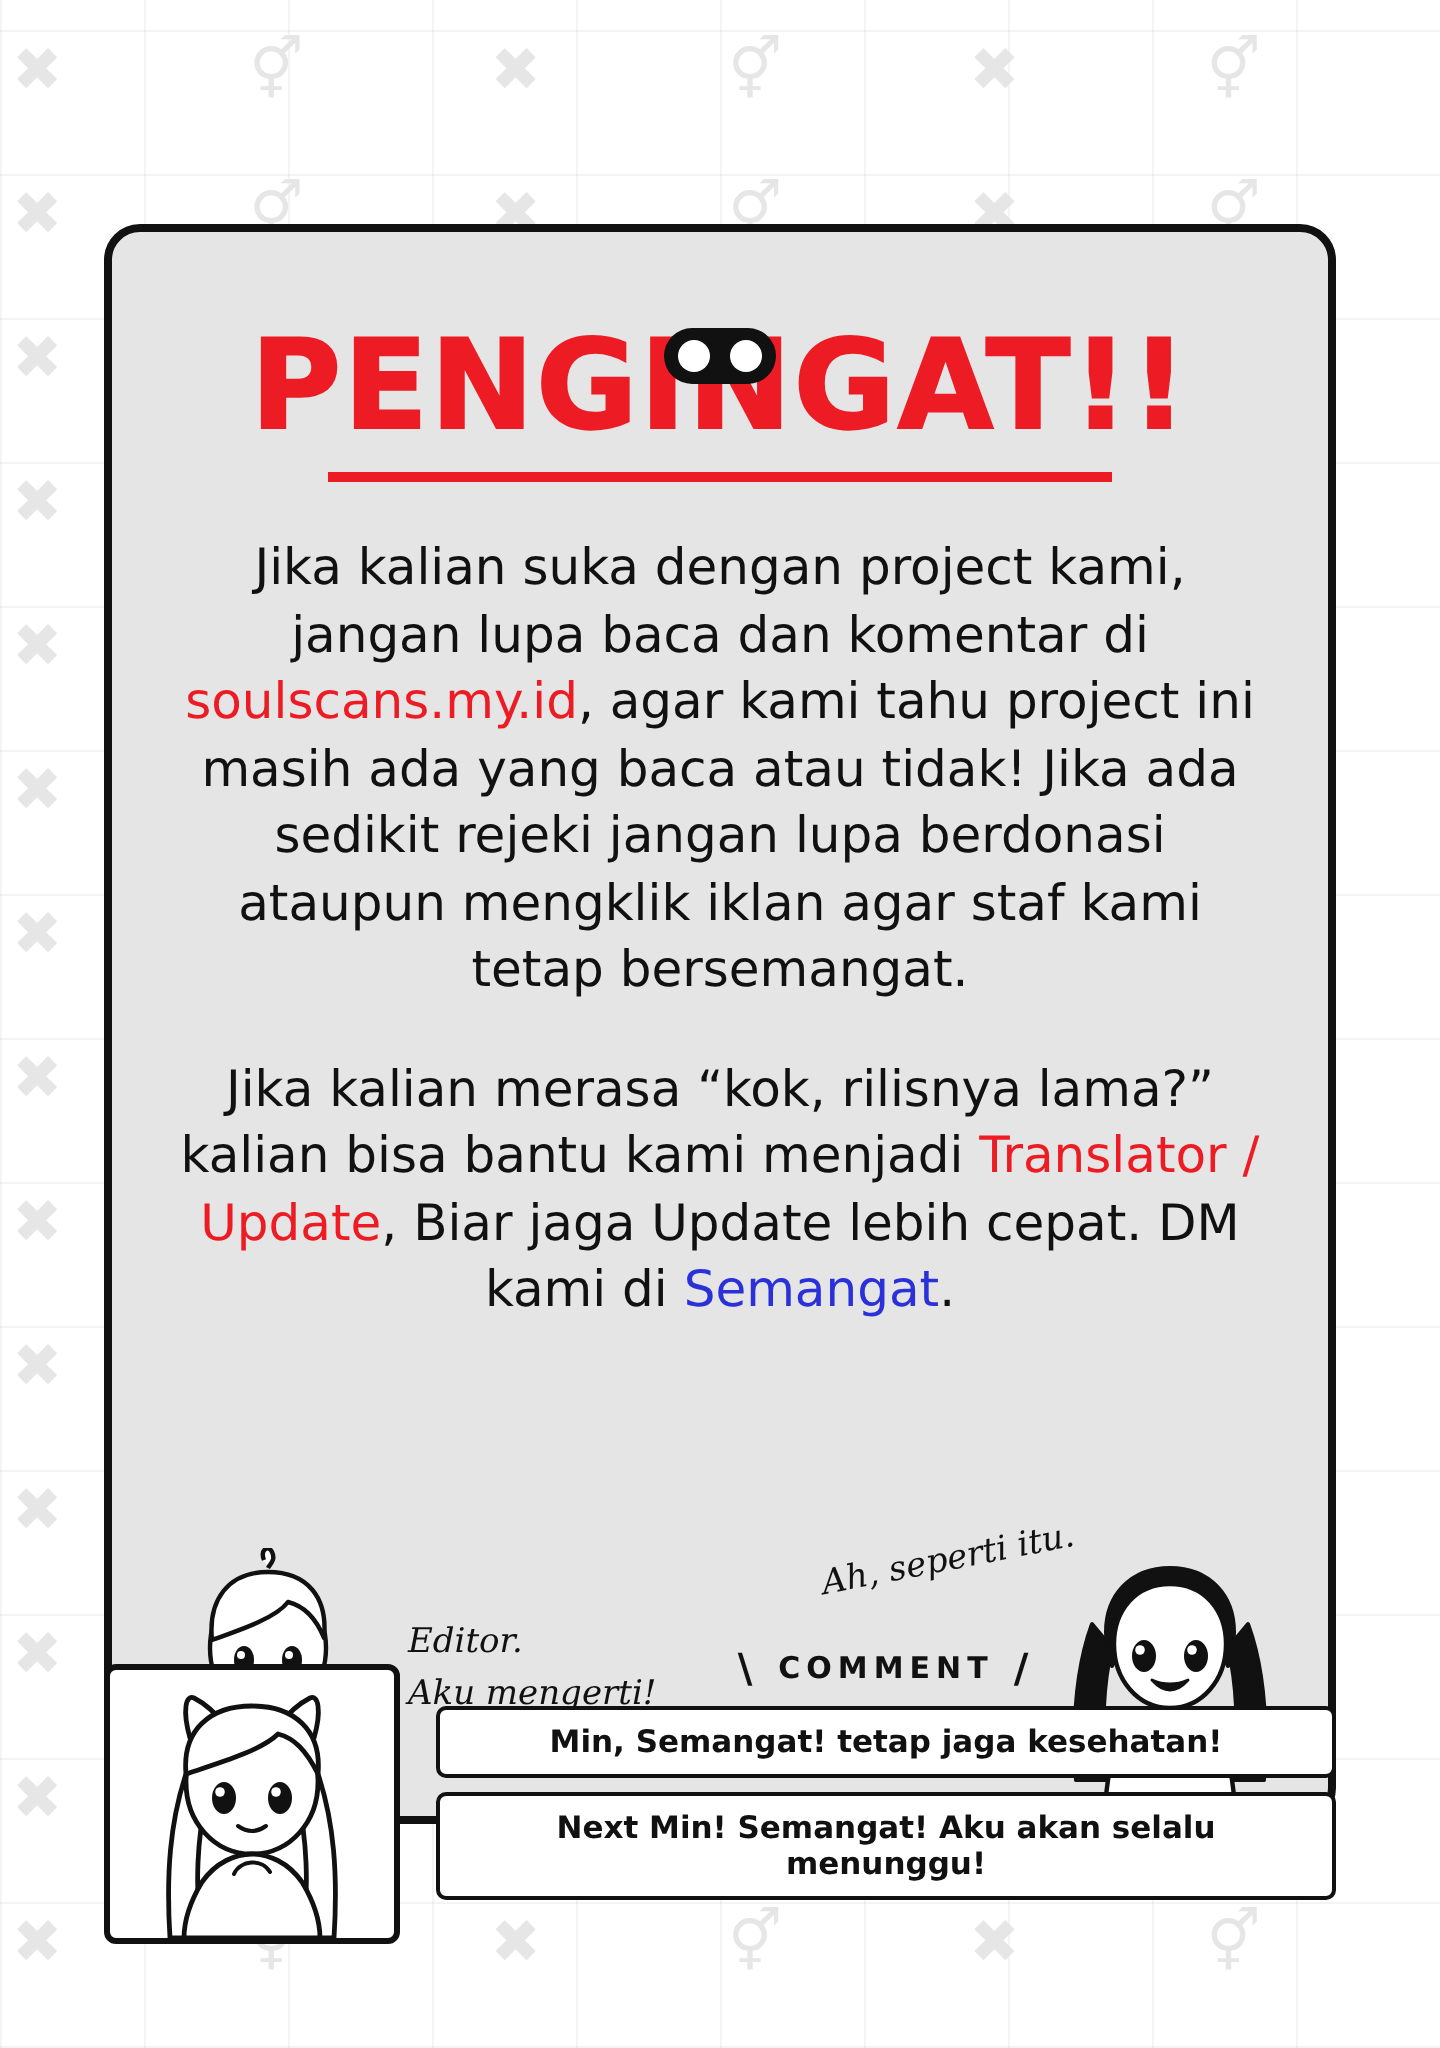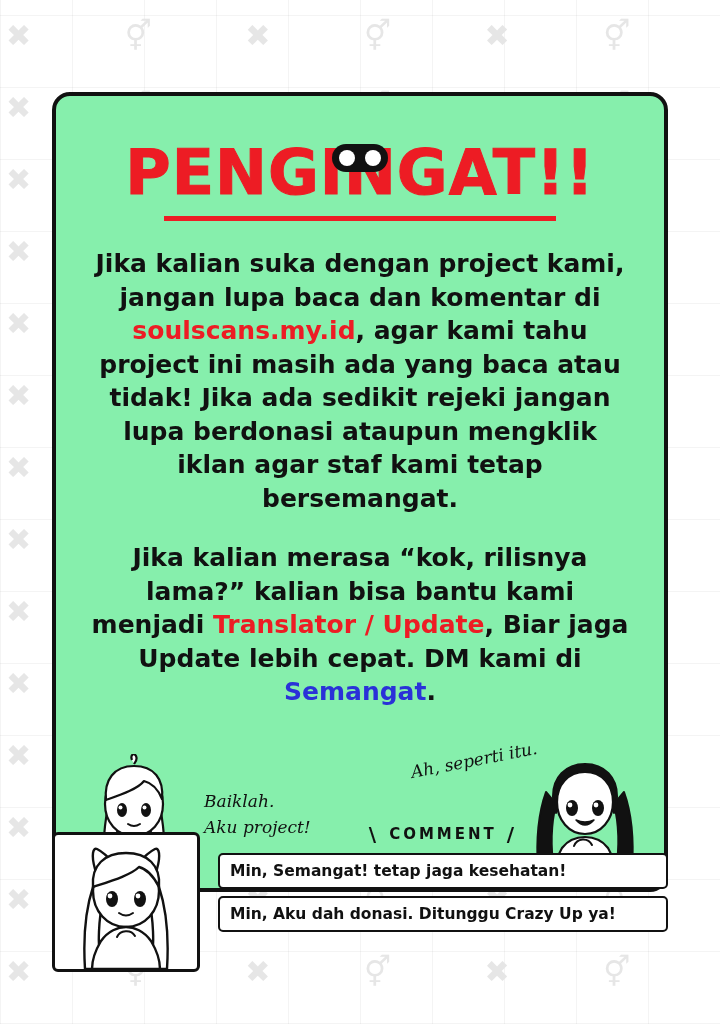--- a/index.html
+++ b/index.html
@@ -38,24 +38,24 @@
     overflow: hidden;
     white-space: pre-wrap;
     word-break: break-all;
     padding-left: 6px;
   }
 
   
   .notice-card {
     position: absolute;
     left: 52px;
-    top: 92px;
+    top: 112px;
     width: 616px;
     height: 800px;
-    background: #86efac;
+    background: #e5e5e5;
     border: 4px solid #111111;
     border-radius: 18px;
     box-sizing: border-box;
     z-index: 2;
   }
   .card-notch {
     position: absolute;
     left: 50%;
     top: 48px;
     transform: translateX(-50%);
@@ -94,21 +94,21 @@
     height: 5px;
     background: #ed1c24;
     margin: 12px auto 0 auto;
   }
 
   .body-text {
     margin: 26px 34px 0 34px;
     text-align: center;
     color: #111111;
     font-family: "DejaVu Sans", sans-serif;
-    font-weight: 700;
+    font-weight: 400;
     font-size: 25px;
     line-height: 1.34;
   }
   .body-text .red { color: #ed1c24; }
   .body-text .blue { color: #2a31d8; }
   .para-2 { margin-top: 26px; }
 
   
   .char-left {
     position: absolute;
@@ -196,20 +196,21 @@
   .comment-item {
     border: 2px solid #111111;
     border-radius: 5px;
     background: #ffffff;
     padding: 7px 10px;
     margin-bottom: 7px;
     font-family: "DejaVu Sans", sans-serif;
     font-weight: 700;
     font-size: 15.5px;
     color: #111111;
+    text-align: center;
   }
 </style>
 </head>
 <body>
 
 <div class="bg-pattern"></div>
 <div class="bg-glyphs">✖ ⚥ ✖ ⚥ ✖ ⚥ ✖ ⚥ ✖ ⚥ ✖ ⚥ ✖ ⚥ ✖ ⚥ ✖ ⚥ ✖ ⚥ ✖ ⚥ ✖ ⚥ ✖ ⚥ ✖ ⚥ ✖ ⚥ ✖ ⚥ ✖ ⚥ ✖ ⚥ ✖ ⚥ ✖ ⚥ ✖ ⚥ ✖ ⚥ ✖ ⚥ ✖ ⚥ ✖ ⚥ ✖ ⚥ ✖ ⚥ ✖ ⚥ ✖ ⚥ ✖ ⚥ ✖ ⚥ ✖ ⚥ ✖ ⚥ ✖ ⚥ ✖ ⚥ ✖ ⚥ ✖ ⚥ ✖ ⚥ ✖ ⚥ ✖ ⚥ ✖ ⚥ ✖ ⚥ ✖ ⚥ ✖ ⚥ ✖ ⚥ ✖ ⚥ ✖ ⚥ ✖ ⚥ ✖ ⚥ ✖ ⚥ ✖ ⚥ ✖ ⚥ ✖ ⚥ ✖ ⚥ ✖ ⚥ ✖ ⚥ ✖ ⚥ ✖ ⚥ ✖ ⚥ ✖ ⚥ ✖ ⚥ ✖ ⚥ ✖ ⚥ ✖ ⚥ ✖ ⚥ ✖ ⚥ ✖ ⚥ ✖ ⚥ ✖ ⚥ ✖ ⚥ ✖ ⚥ ✖ ⚥ ✖ ⚥ ✖ ⚥ ✖ ⚥ ✖ ⚥ ✖ ⚥ ✖ ⚥ ✖ ⚥ ✖ ⚥ ✖ ⚥ ✖ ⚥ ✖ ⚥ ✖ ⚥ ✖ ⚥ ✖ ⚥ ✖ ⚥ ✖ ⚥ ✖ ⚥ ✖ ⚥ ✖ ⚥ ✖ ⚥ ✖ ⚥ ✖ ⚥ ✖ ⚥ ✖ ⚥ ✖ ⚥ ✖ ⚥ ✖ ⚥ ✖ ⚥ ✖ ⚥ ✖ ⚥ ✖ ⚥ ✖ ⚥ ✖ ⚥ ✖ ⚥ ✖ ⚥ ✖ ⚥ ✖ ⚥ ✖ ⚥ ✖ ⚥ ✖ ⚥ ✖ ⚥ ✖ ⚥ ✖ ⚥ ✖ ⚥ ✖ ⚥ ✖ ⚥ ✖ ⚥ ✖ ⚥ ✖ ⚥ ✖ ⚥ ✖ ⚥ ✖ ⚥ ✖ ⚥ ✖ ⚥ ✖ ⚥ ✖ ⚥ ✖ ⚥ ✖ ⚥ ✖ ⚥ ✖ ⚥ ✖ ⚥ ✖ ⚥ ✖ ⚥ ✖ ⚥ ✖ ⚥ ✖ ⚥ ✖ ⚥ ✖ ⚥ ✖ ⚥ ✖ ⚥ ✖ ⚥ ✖ ⚥ ✖ ⚥ ✖ ⚥ ✖ ⚥ ✖ ⚥ ✖ ⚥ ✖ ⚥ ✖ ⚥ ✖ ⚥ ✖ ⚥ ✖ ⚥ ✖ ⚥ ✖ ⚥ ✖ ⚥ ✖ ⚥ ✖ ⚥ ✖ ⚥ ✖ ⚥ ✖ ⚥ ✖ ⚥ ✖ ⚥ ✖ ⚥ ✖ ⚥ ✖ ⚥ ✖ ⚥ ✖ ⚥ ✖ ⚥ ✖ ⚥ ✖ ⚥ ✖ ⚥ ✖ ⚥ ✖ ⚥ ✖ ⚥ ✖ ⚥ ✖ ⚥ ✖ ⚥ ✖ ⚥ ✖ ⚥ ✖ ⚥ ✖ ⚥ ✖ ⚥ ✖ ⚥ ✖ ⚥ ✖ ⚥ ✖ ⚥ ✖ ⚥ ✖ ⚥ ✖ ⚥ ✖ ⚥ ✖ ⚥ ✖ ⚥ ✖ ⚥ ✖ ⚥ ✖ ⚥ ✖ ⚥ ✖ ⚥ ✖ ⚥ ✖ ⚥ ✖ ⚥ ✖ ⚥ ✖ ⚥ ✖ ⚥ ✖ ⚥ ✖ ⚥ ✖ ⚥ ✖ ⚥ ✖ ⚥ ✖ ⚥ ✖ ⚥ ✖ ⚥ ✖ ⚥ ✖ ⚥ ✖ ⚥ ✖ ⚥ ✖ ⚥ ✖ ⚥ ✖ ⚥ ✖ ⚥ ✖ ⚥ ✖ ⚥ ✖ ⚥ ✖ ⚥ ✖ ⚥ ✖ ⚥ ✖ ⚥ ✖ ⚥ ✖ ⚥ ✖ ⚥ ✖ ⚥ ✖ ⚥ ✖ ⚥ ✖ ⚥ ✖ ⚥ ✖ ⚥ ✖ ⚥ ✖ ⚥ ✖ ⚥ ✖ ⚥ ✖ ⚥ ✖ ⚥ ✖ ⚥ ✖ ⚥ ✖ ⚥ ✖ ⚥ ✖ ⚥ ✖ ⚥ ✖ ⚥ ✖ ⚥ ✖ ⚥ ✖ ⚥ ✖ ⚥ ✖ ⚥ ✖ ⚥ ✖ ⚥ ✖ ⚥ ✖ ⚥ ✖ ⚥ ✖ ⚥ ✖ ⚥ ✖ ⚥ ✖ ⚥ ✖ ⚥ ✖ ⚥ ✖ ⚥ ✖ ⚥ ✖ ⚥ ✖ ⚥ ✖ ⚥ ✖ ⚥ ✖ ⚥ ✖ ⚥ ✖ ⚥ ✖ ⚥ ✖ ⚥ ✖ ⚥ ✖ ⚥ ✖ ⚥ ✖ ⚥ ✖ ⚥ ✖ ⚥ ✖ ⚥ ✖ ⚥ ✖ ⚥ ✖ ⚥ ✖ ⚥ ✖ ⚥ ✖ ⚥ ✖ ⚥ ✖ ⚥ ✖ ⚥ ✖ ⚥ ✖ ⚥ ✖ ⚥ ✖ ⚥ ✖ ⚥ ✖ ⚥ ✖ ⚥ ✖ ⚥ ✖ ⚥ ✖ ⚥ ✖ ⚥ ✖ ⚥ ✖ ⚥ ✖ ⚥ ✖ ⚥ ✖ ⚥ ✖ ⚥ ✖ ⚥ ✖ ⚥ ✖ ⚥ ✖ ⚥ ✖ ⚥ ✖ ⚥ ✖ ⚥ ✖ ⚥ ✖ ⚥ ✖ ⚥ ✖ ⚥ ✖ ⚥ ✖ ⚥ ✖ ⚥ ✖ ⚥ ✖ ⚥ ✖ ⚥ ✖ ⚥ ✖ ⚥ ✖ ⚥ ✖ ⚥ ✖ ⚥ ✖ ⚥ ✖ ⚥ ✖ ⚥ ✖ ⚥ ✖ ⚥ ✖ ⚥ ✖ ⚥ ✖ ⚥ ✖ ⚥ ✖ ⚥ ✖ ⚥ ✖ ⚥ ✖ ⚥ ✖ ⚥ ✖ ⚥ ✖ ⚥ ✖ ⚥ ✖ ⚥ ✖ ⚥ ✖ ⚥ ✖ ⚥ ✖ ⚥ ✖ ⚥ ✖ ⚥ ✖ ⚥ ✖ ⚥ ✖ ⚥ ✖ ⚥ ✖ ⚥ ✖ ⚥ ✖ ⚥ ✖ ⚥ ✖ ⚥ ✖ ⚥ ✖ ⚥ ✖ ⚥ ✖ ⚥ ✖ ⚥ ✖ ⚥ ✖ ⚥ ✖ ⚥ ✖ ⚥ ✖ ⚥ ✖ ⚥ ✖ ⚥ ✖ ⚥ ✖ ⚥ ✖ ⚥ ✖ ⚥ ✖ ⚥ ✖ ⚥ ✖ ⚥ ✖ ⚥ ✖ ⚥ ✖ ⚥ ✖ ⚥ ✖ ⚥ ✖ ⚥ ✖ ⚥ ✖ ⚥ ✖ ⚥ ✖ ⚥ ✖ ⚥ ✖ ⚥ ✖ ⚥ ✖ ⚥ ✖ ⚥ ✖ ⚥ ✖ ⚥ ✖ ⚥ ✖ ⚥ ✖ ⚥ ✖ ⚥ ✖ ⚥ ✖ ⚥ ✖ ⚥ ✖ ⚥ ✖ ⚥ ✖ ⚥ ✖ ⚥ ✖ ⚥ ✖ ⚥ ✖ ⚥ ✖ ⚥ ✖ ⚥ ✖ ⚥ ✖ ⚥ ✖ ⚥ ✖ ⚥ ✖ ⚥ ✖ ⚥ ✖ ⚥ ✖ ⚥ ✖ ⚥ ✖ ⚥ ✖ ⚥ ✖ ⚥ ✖ ⚥ ✖ ⚥ ✖ ⚥ ✖ ⚥ ✖ ⚥ ✖ ⚥ ✖ ⚥ ✖ ⚥ ✖ ⚥ ✖ ⚥ ✖ ⚥ ✖ ⚥ ✖ ⚥ ✖ ⚥ ✖ ⚥ ✖ ⚥ ✖ ⚥ ✖ ⚥ ✖ ⚥ ✖ ⚥ ✖ ⚥ ✖ ⚥ ✖ ⚥ ✖ ⚥ ✖ ⚥ ✖ ⚥ ✖ ⚥ ✖ ⚥ ✖ ⚥ ✖ ⚥ ✖ ⚥ ✖ ⚥ ✖ ⚥ ✖ ⚥ ✖ ⚥ ✖ ⚥ ✖ ⚥ ✖ ⚥ ✖ ⚥ ✖ ⚥ ✖ ⚥ ✖ ⚥ ✖ ⚥ ✖ ⚥ ✖ ⚥ ✖ ⚥ ✖ ⚥ ✖ ⚥ ✖ ⚥ ✖ ⚥ ✖ ⚥ ✖ ⚥ ✖ ⚥ ✖ ⚥ ✖ ⚥ ✖ ⚥ ✖ ⚥ ✖ ⚥ ✖ ⚥ ✖ ⚥ ✖ ⚥ ✖ ⚥ ✖ ⚥ ✖ ⚥ ✖ ⚥ ✖ ⚥ ✖ ⚥ ✖ ⚥ ✖ ⚥ ✖ ⚥ ✖ ⚥ ✖ ⚥ ✖ ⚥ ✖ ⚥ ✖ ⚥ ✖ ⚥ ✖ ⚥ ✖ ⚥ ✖ ⚥ ✖ ⚥ ✖ ⚥ ✖ ⚥ ✖ ⚥ ✖ ⚥ ✖ ⚥ ✖ ⚥ ✖ ⚥ ✖ ⚥ ✖ ⚥ ✖ ⚥ ✖ ⚥ ✖ ⚥ ✖ ⚥ ✖ ⚥ ✖ ⚥ ✖ ⚥ ✖ ⚥ ✖ ⚥ ✖ ⚥ ✖ ⚥ ✖ ⚥ ✖ ⚥ ✖ ⚥ ✖ ⚥ ✖ ⚥ ✖ ⚥ ✖ ⚥ ✖ ⚥ ✖ ⚥ ✖ ⚥ ✖ ⚥ ✖ ⚥ ✖ ⚥ ✖ ⚥ ✖ ⚥ ✖ ⚥ ✖ ⚥ ✖ ⚥ ✖ ⚥ ✖ ⚥ ✖ ⚥ ✖ ⚥ ✖ ⚥ ✖ ⚥ ✖ ⚥ ✖ ⚥ ✖ ⚥ ✖ ⚥ ✖ ⚥ ✖ ⚥ ✖ ⚥ ✖ ⚥ ✖ ⚥ ✖ ⚥ ✖ ⚥ ✖ ⚥ ✖ ⚥ ✖ ⚥ ✖ ⚥ ✖ ⚥ ✖ ⚥ ✖ ⚥ ✖ ⚥ ✖ ⚥ ✖ ⚥ ✖ ⚥ ✖ ⚥ ✖ ⚥ ✖ ⚥ ✖ ⚥ ✖ ⚥ ✖ ⚥ ✖ ⚥ ✖ ⚥ ✖ ⚥ ✖ ⚥ ✖ ⚥ ✖ ⚥ ✖ ⚥ ✖ ⚥ ✖ ⚥ ✖ ⚥ ✖ ⚥ ✖ ⚥ ✖ ⚥ ✖ ⚥ ✖ ⚥ ✖ ⚥ ✖ ⚥ ✖ ⚥ ✖ ⚥ ✖ ⚥ ✖ ⚥ ✖ ⚥ ✖ ⚥ ✖ ⚥ ✖ ⚥ ✖ ⚥ ✖ ⚥ ✖ ⚥ ✖ ⚥ ✖ ⚥ ✖ ⚥ ✖ ⚥ ✖ ⚥ ✖ ⚥ ✖ ⚥ ✖ ⚥ ✖ ⚥ ✖ ⚥ ✖ ⚥ ✖ ⚥ ✖ ⚥ ✖ ⚥ ✖ ⚥ ✖ ⚥ ✖ ⚥ ✖ ⚥ ✖ ⚥ ✖ ⚥ ✖ ⚥ ✖ ⚥ ✖ ⚥ ✖ ⚥ ✖ ⚥ ✖ ⚥ ✖ ⚥ ✖ ⚥ ✖ ⚥ ✖ ⚥ ✖ ⚥ ✖ ⚥ ✖ ⚥ ✖ ⚥ ✖ ⚥ ✖ ⚥ ✖ ⚥ ✖ ⚥ ✖ ⚥ ✖ ⚥ ✖ ⚥ ✖ ⚥ ✖ ⚥ ✖ ⚥ ✖ ⚥ ✖ ⚥ ✖ ⚥ ✖ ⚥ ✖ ⚥ ✖ ⚥ ✖ ⚥ ✖ ⚥ ✖ ⚥ ✖ ⚥ ✖ ⚥ ✖ ⚥ ✖ ⚥ ✖ ⚥ ✖ ⚥ ✖ ⚥ ✖ ⚥ ✖ ⚥ ✖ ⚥ ✖ ⚥ ✖ ⚥ ✖ ⚥ ✖ ⚥ ✖ ⚥ ✖ ⚥ ✖ ⚥ ✖ ⚥ ✖ ⚥ ✖ ⚥ ✖ ⚥ ✖ ⚥ ✖ ⚥ ✖ ⚥ ✖ ⚥ ✖ ⚥ ✖ ⚥ ✖ ⚥ ✖ ⚥ ✖ ⚥ ✖ ⚥ ✖ ⚥ ✖ ⚥ ✖ ⚥ ✖ ⚥ ✖ ⚥ ✖ ⚥ ✖ ⚥ ✖ ⚥ ✖ ⚥ ✖ ⚥ ✖ ⚥ ✖ ⚥ ✖ ⚥ ✖ ⚥ ✖ ⚥ ✖ ⚥ ✖ ⚥ ✖ ⚥ ✖ ⚥ ✖ ⚥ ✖ ⚥ ✖ ⚥ ✖ ⚥ ✖ ⚥ ✖ ⚥ ✖ ⚥ ✖ ⚥ ✖ ⚥ ✖ ⚥ ✖ ⚥ ✖ ⚥ ✖ ⚥ ✖ ⚥ ✖ ⚥ ✖ ⚥ ✖ ⚥ ✖ ⚥ ✖ ⚥ ✖ ⚥ ✖ ⚥ ✖ ⚥ ✖ ⚥ ✖ ⚥ ✖ ⚥ ✖ ⚥ ✖ ⚥ ✖ ⚥ ✖ ⚥ ✖ ⚥ ✖ ⚥ ✖ ⚥ ✖ ⚥ ✖ ⚥ ✖ ⚥ ✖ ⚥ ✖ ⚥ ✖ ⚥ ✖ ⚥ ✖ ⚥ ✖ ⚥ ✖ ⚥ ✖ ⚥ ✖ ⚥ ✖ ⚥ ✖ ⚥ ✖ ⚥ ✖ ⚥ ✖ ⚥ ✖ ⚥ ✖ ⚥ ✖ ⚥ ✖ ⚥ ✖ ⚥ ✖ ⚥ ✖ ⚥ ✖ ⚥ ✖ ⚥ ✖ ⚥ ✖ ⚥ ✖ ⚥ ✖ ⚥ ✖ ⚥ ✖ ⚥ ✖ ⚥ ✖ ⚥ ✖ ⚥ ✖ ⚥ ✖ ⚥ ✖ ⚥ ✖ ⚥ ✖ ⚥ ✖ ⚥ ✖ ⚥ ✖ ⚥ ✖ ⚥ ✖ ⚥ ✖ ⚥ ✖ ⚥ ✖ ⚥ ✖ ⚥ ✖ ⚥ ✖ ⚥ ✖ ⚥ ✖ ⚥ ✖ ⚥ ✖ ⚥ ✖ ⚥ ✖ ⚥ ✖ ⚥ ✖ ⚥ ✖ ⚥ ✖ ⚥ ✖ ⚥ ✖ ⚥ ✖ ⚥ ✖ ⚥ ✖ ⚥ ✖ ⚥ ✖ ⚥ ✖ ⚥ ✖ ⚥ ✖ ⚥ ✖ ⚥ ✖ ⚥ ✖ ⚥ ✖ ⚥ ✖ ⚥ ✖ ⚥ ✖ ⚥ ✖ ⚥ ✖ ⚥ ✖ ⚥ ✖ ⚥ ✖ ⚥ ✖ ⚥ ✖ ⚥ ✖ ⚥ ✖ ⚥ ✖ ⚥ ✖ ⚥ ✖ ⚥ ✖ ⚥ ✖ ⚥ ✖ ⚥ ✖ ⚥ ✖ ⚥ ✖ ⚥ ✖ ⚥ ✖ ⚥ ✖ ⚥ ✖ ⚥ ✖ ⚥ ✖ ⚥ ✖ ⚥ ✖ ⚥ ✖ ⚥ ✖ ⚥ ✖ ⚥ ✖ ⚥ ✖ ⚥ ✖ ⚥ ✖ ⚥ ✖ ⚥ ✖ ⚥ ✖ ⚥ ✖ ⚥ ✖ ⚥ ✖ ⚥ ✖ ⚥ ✖ ⚥ ✖ ⚥ ✖ ⚥ ✖ ⚥ ✖ ⚥ ✖ ⚥ ✖ ⚥ ✖ ⚥ ✖ ⚥ ✖ ⚥ ✖ ⚥ ✖ ⚥ ✖ ⚥ ✖ ⚥ ✖ ⚥ ✖ ⚥ ✖ ⚥ ✖ ⚥ ✖ ⚥ ✖ ⚥ ✖ ⚥ ✖ ⚥ ✖ ⚥ ✖ ⚥ ✖ ⚥ ✖ ⚥ ✖ ⚥ ✖ ⚥ ✖ ⚥ ✖ ⚥ ✖ ⚥ ✖ ⚥ ✖ ⚥ ✖ ⚥ ✖ ⚥ ✖ ⚥ ✖ ⚥ ✖ ⚥ ✖ ⚥ ✖ ⚥ ✖ ⚥ ✖ ⚥ ✖ ⚥ ✖ ⚥ ✖ ⚥ ✖ ⚥ ✖ ⚥ ✖ ⚥ ✖ ⚥ ✖ ⚥ ✖ ⚥ ✖ ⚥ ✖ ⚥ ✖ ⚥ ✖ ⚥ ✖ ⚥ ✖ ⚥ ✖ ⚥ ✖ ⚥ ✖ ⚥ ✖ ⚥ ✖ ⚥ ✖ ⚥ ✖ ⚥ ✖ ⚥ ✖ ⚥ ✖ ⚥ ✖ ⚥ ✖ ⚥ ✖ ⚥ ✖ ⚥ ✖ ⚥ ✖ ⚥ ✖ ⚥ ✖ ⚥ ✖ ⚥ ✖ ⚥ ✖ ⚥ ✖ ⚥ ✖ ⚥ ✖ ⚥ ✖ ⚥ ✖ ⚥ ✖ ⚥ ✖ ⚥ ✖ ⚥ ✖ ⚥ ✖ ⚥ ✖ ⚥ ✖ ⚥ ✖ ⚥ ✖ ⚥ ✖ ⚥ ✖ ⚥ ✖ ⚥ ✖ ⚥ ✖ ⚥ ✖ ⚥ ✖ ⚥ ✖ ⚥ ✖ ⚥ ✖ ⚥ ✖ ⚥ ✖ ⚥ ✖ ⚥ ✖ ⚥ ✖ ⚥ ✖ ⚥ ✖ ⚥ ✖ ⚥ ✖ ⚥ ✖ ⚥ ✖ ⚥ ✖ ⚥ ✖ ⚥ ✖ ⚥ ✖ ⚥ ✖ ⚥ ✖ ⚥ ✖ ⚥ ✖ ⚥ ✖ ⚥ ✖ ⚥ ✖ ⚥ ✖ ⚥ ✖ ⚥ ✖ ⚥ ✖ ⚥ ✖ ⚥ ✖ ⚥ ✖ ⚥ ✖ ⚥ ✖ ⚥ ✖ ⚥ ✖ ⚥ ✖ ⚥ ✖ ⚥ ✖ ⚥ ✖ ⚥ ✖ ⚥ ✖ ⚥ ✖ ⚥ ✖ ⚥ ✖ ⚥ ✖ ⚥ ✖ ⚥ ✖ ⚥ ✖ ⚥ ✖ ⚥ ✖ ⚥ ✖ ⚥ ✖ ⚥ ✖ ⚥ ✖ ⚥ ✖ ⚥ ✖ ⚥ ✖ ⚥ ✖ ⚥ ✖ ⚥ ✖ ⚥ ✖ ⚥ ✖ ⚥ ✖ ⚥ ✖ ⚥ ✖ ⚥ ✖ ⚥ ✖ ⚥ ✖ ⚥ ✖ ⚥ ✖ ⚥ ✖ ⚥ ✖ ⚥ ✖ ⚥ ✖ ⚥ ✖ ⚥ ✖ ⚥ ✖ ⚥ ✖ ⚥ ✖ ⚥ ✖ ⚥ ✖ ⚥ ✖ ⚥ ✖ ⚥ ✖ ⚥ ✖ ⚥ ✖ ⚥ ✖ ⚥ ✖ ⚥ ✖ ⚥ ✖ ⚥ ✖ ⚥ ✖ ⚥ ✖ ⚥ ✖ ⚥ ✖ ⚥ ✖ ⚥ ✖ ⚥ ✖ ⚥ ✖ ⚥ ✖ ⚥ ✖ ⚥ ✖ ⚥ ✖ ⚥ ✖ ⚥ ✖ ⚥ ✖ ⚥ ✖ ⚥ ✖ ⚥ ✖ ⚥ ✖ ⚥ ✖ ⚥ ✖ ⚥ ✖ ⚥ ✖ ⚥ ✖ ⚥ ✖ ⚥ ✖ ⚥ ✖ ⚥ ✖ ⚥ ✖ ⚥ ✖ ⚥ ✖ ⚥ ✖ ⚥ ✖ ⚥ ✖ ⚥ ✖ ⚥ ✖ ⚥ ✖ ⚥ ✖ ⚥ ✖ ⚥ ✖ ⚥ ✖ ⚥ ✖ ⚥ ✖ ⚥ ✖ ⚥ ✖ ⚥ ✖ ⚥ ✖ ⚥ ✖ ⚥ ✖ ⚥ ✖ ⚥ ✖ ⚥ ✖ ⚥ ✖ ⚥ ✖ ⚥ ✖ ⚥ ✖ ⚥ ✖ ⚥ ✖ ⚥ ✖ ⚥ ✖ ⚥ ✖ ⚥ ✖ ⚥ ✖ ⚥ ✖ ⚥ ✖ ⚥ ✖ ⚥ ✖ ⚥ ✖ ⚥ ✖ ⚥ ✖ ⚥ ✖ ⚥ ✖ ⚥ ✖ ⚥ ✖ ⚥ ✖ ⚥ ✖ ⚥ ✖ ⚥ ✖ ⚥ ✖ ⚥ ✖ ⚥ ✖ ⚥ ✖ ⚥ ✖ ⚥ ✖ ⚥ ✖ ⚥ ✖ ⚥ ✖ ⚥ </div>
 
 <div class="notice-card">
   <div class="card-notch"></div>
@@ -242,22 +243,22 @@
       <g fill="#ffffff">
         <circle cx="46.5" cy="53.5" r="2"></circle>
         <circle cx="70.5" cy="53.5" r="2"></circle>
       </g>
       <path d="M54 70 q6 4 12 0" fill="none" stroke="#111111" stroke-width="2" stroke-linecap="round"></path>
       <path d="M54 92 c2 -6 10 -8 13 -2" fill="none" stroke="#111111" stroke-width="2" stroke-linecap="round"></path>
     </svg>
   </div>
 
   <div class="hand-left">
-    <div>Baiklah.</div>
-    <div>Aku project!</div>
+    <div>Editor.</div>
+    <div>Aku mengerti!</div>
   </div>
 
   <div class="char-right">
     <svg viewBox="0 0 126 132" width="126" height="132" aria-hidden="true">
       <g fill="#111111" stroke="#111111" stroke-width="2" stroke-linejoin="round">
         <path d="M24 40 c-8 22 -10 48 -8 78 l16 0 c-4 -26 -2 -50 2 -66 z"></path>
         <path d="M102 40 c8 22 10 48 8 78 l-16 0 c4 -26 2 -50 -2 -66 z"></path>
         <path d="M63 12 c-20 0 -32 14 -32 32 c0 6 1 12 3 17 c6 -16 18 -24 29 -24 c11 0 23 8 29 24 c2 -5 3 -11 3 -17 c0 -18 -12 -32 -32 -32 z"></path>
       </g>
       <g fill="#ffffff" stroke="#111111" stroke-width="2.2" stroke-linejoin="round">
@@ -305,15 +306,15 @@
     </svg>
   </div>
 
   <div class="comment-panel">
     <div class="comment-header">
       <span class="slash">\</span>
       <span>COMMENT</span>
       <span class="slash">/</span>
     </div>
     <div class="comment-item">Min, Semangat! tetap jaga kesehatan!</div>
-    <div class="comment-item">Min, Aku dah donasi. Ditunggu Crazy Up ya!</div>
+    <div class="comment-item">Next Min! Semangat! Aku akan selalu menunggu!</div>
   </div>
 </div>
 
 </body></html>

